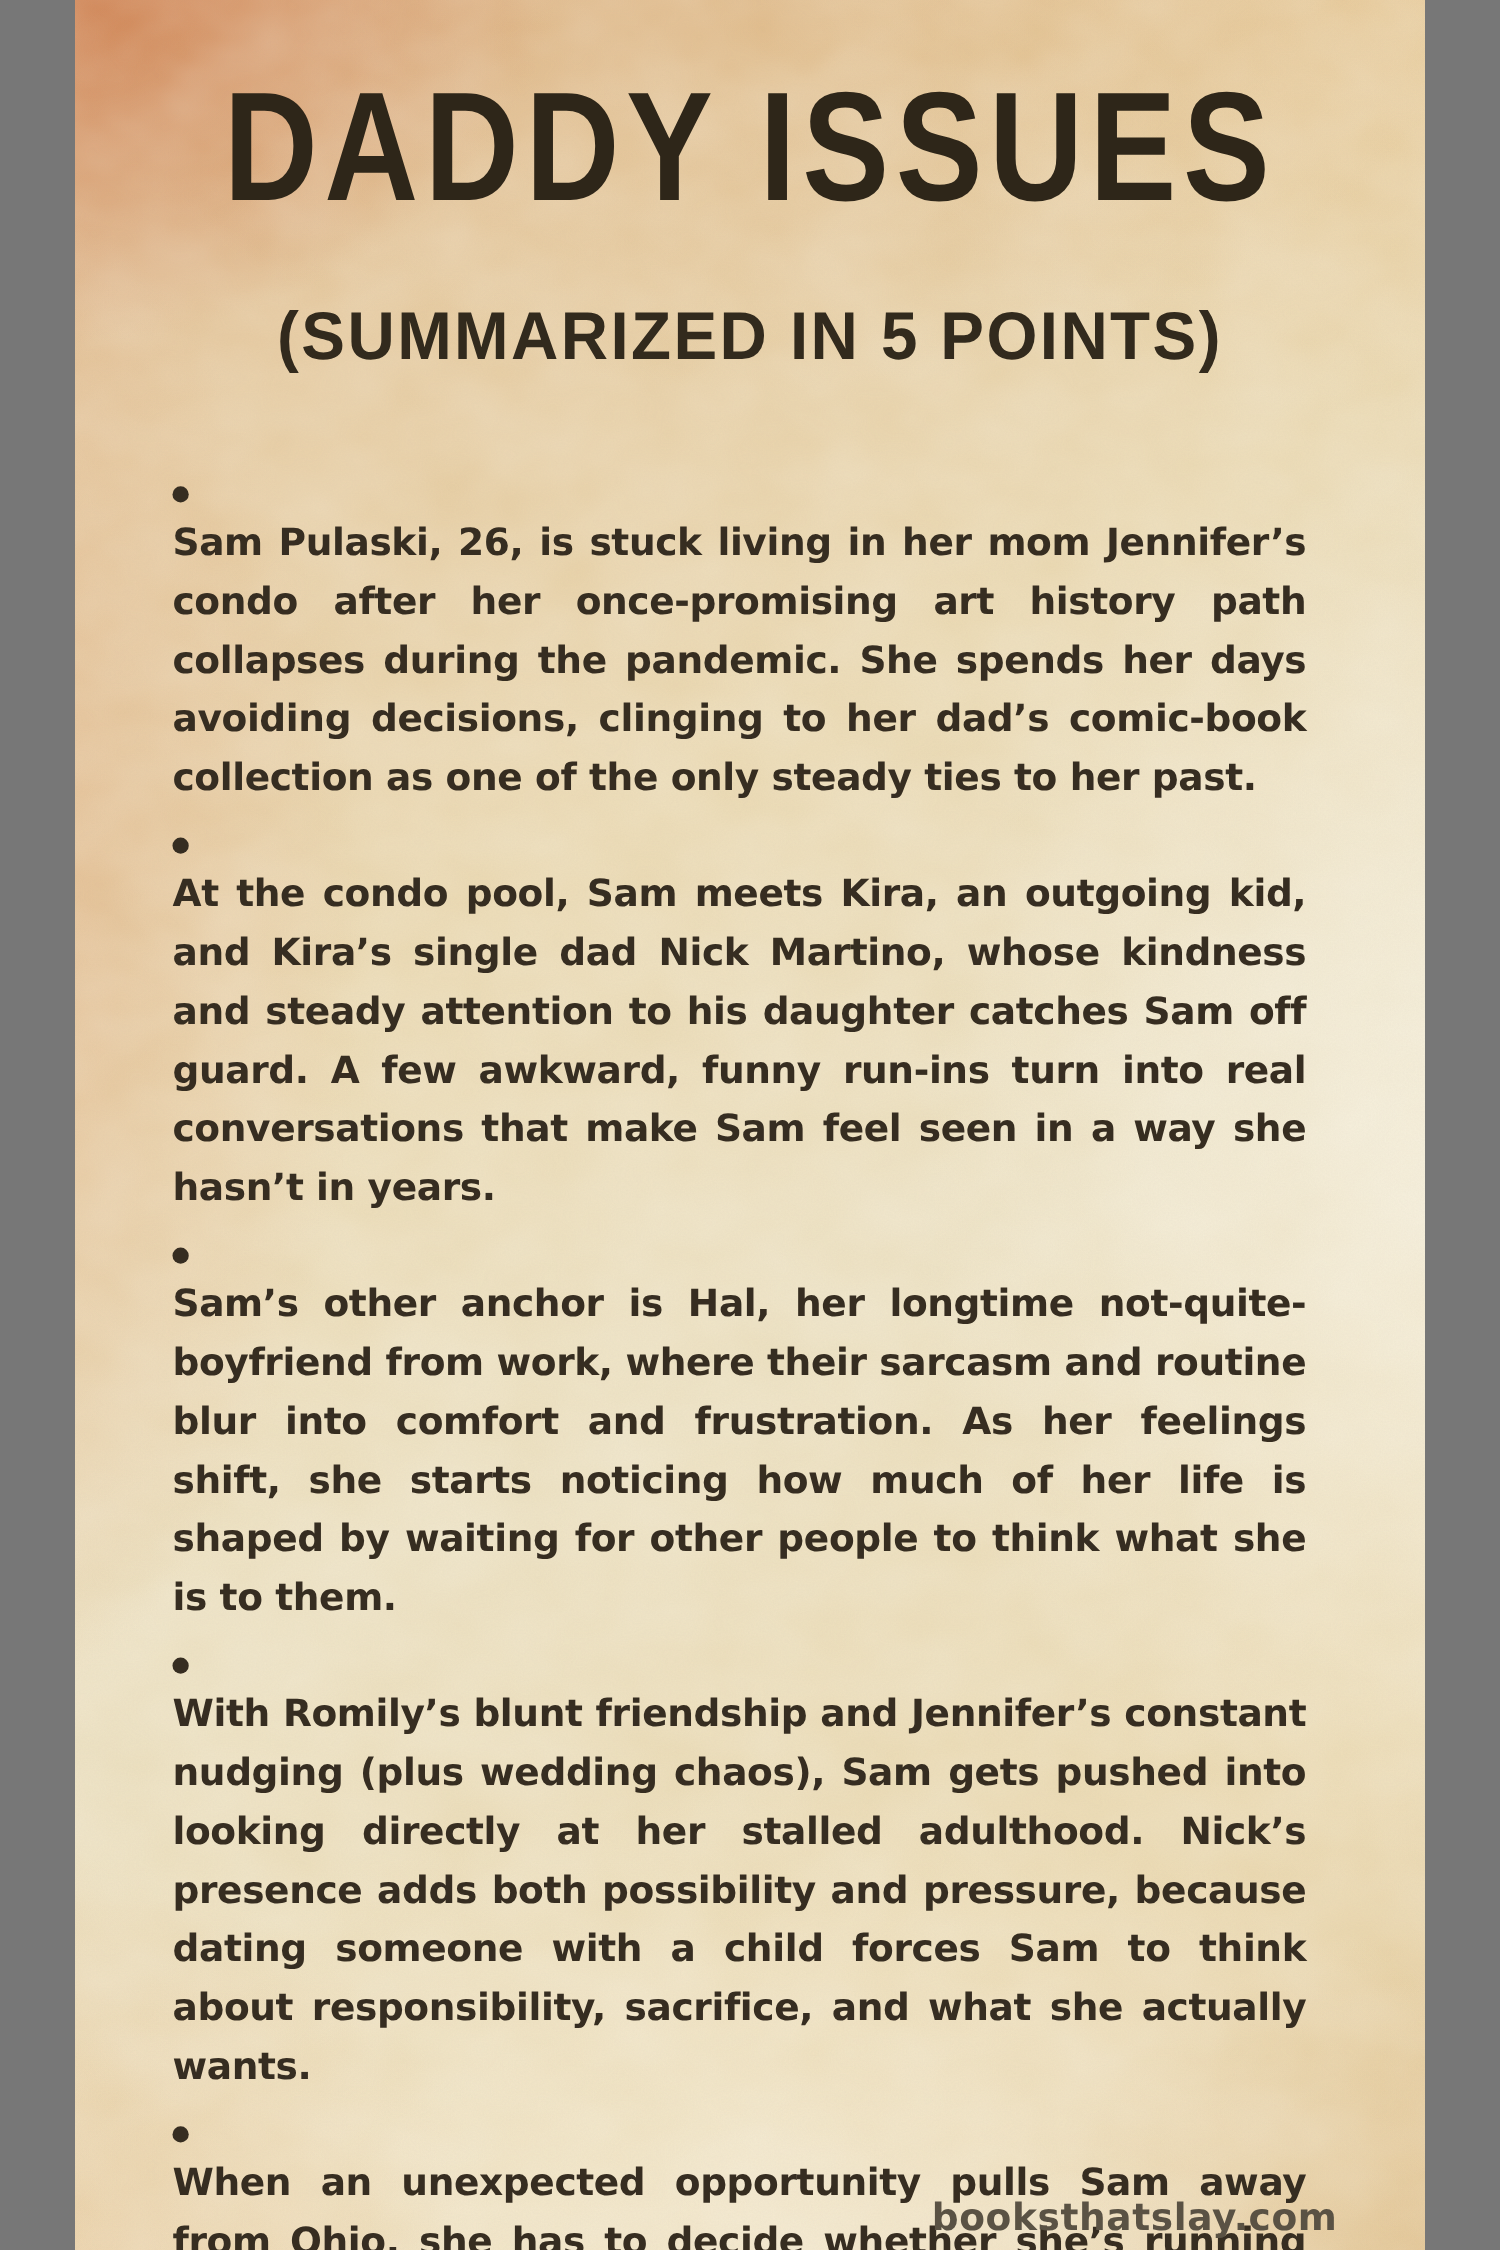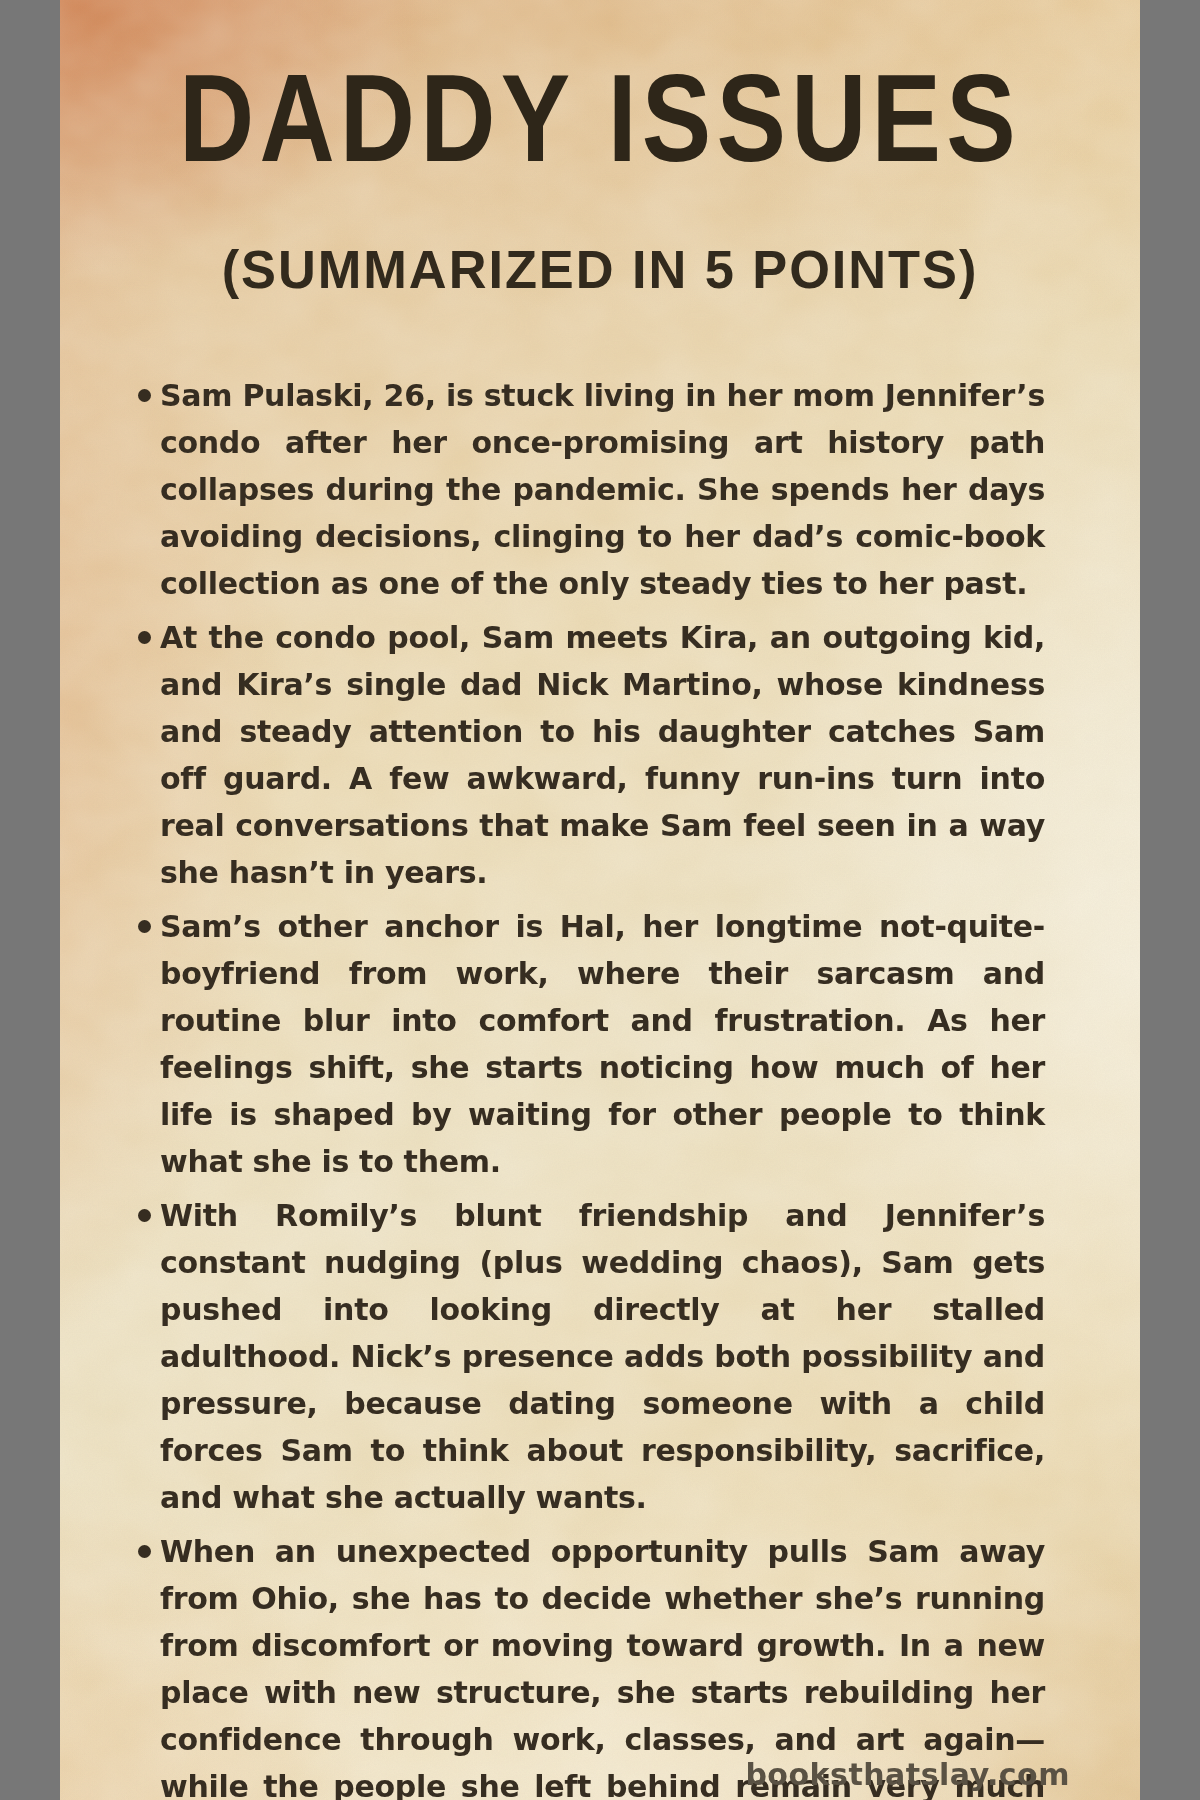--- a/index.html
+++ b/index.html
@@ -56,20 +56,21 @@
   .points {
     margin: 76px 95px 0 78px;
     padding: 0;
     list-style: none;
     color: #362d21;
   }
   .point {
     display: flex;
     gap: 9px;
     margin: 0 0 7px 0;
+    flex-direction: column;
   }
   .dot {
     flex: none;
     width: 13px;
     height: 13px;
     margin-top: 17px;
     border-radius: 50%;
     background: #362d21;
   }
   .point-text {

